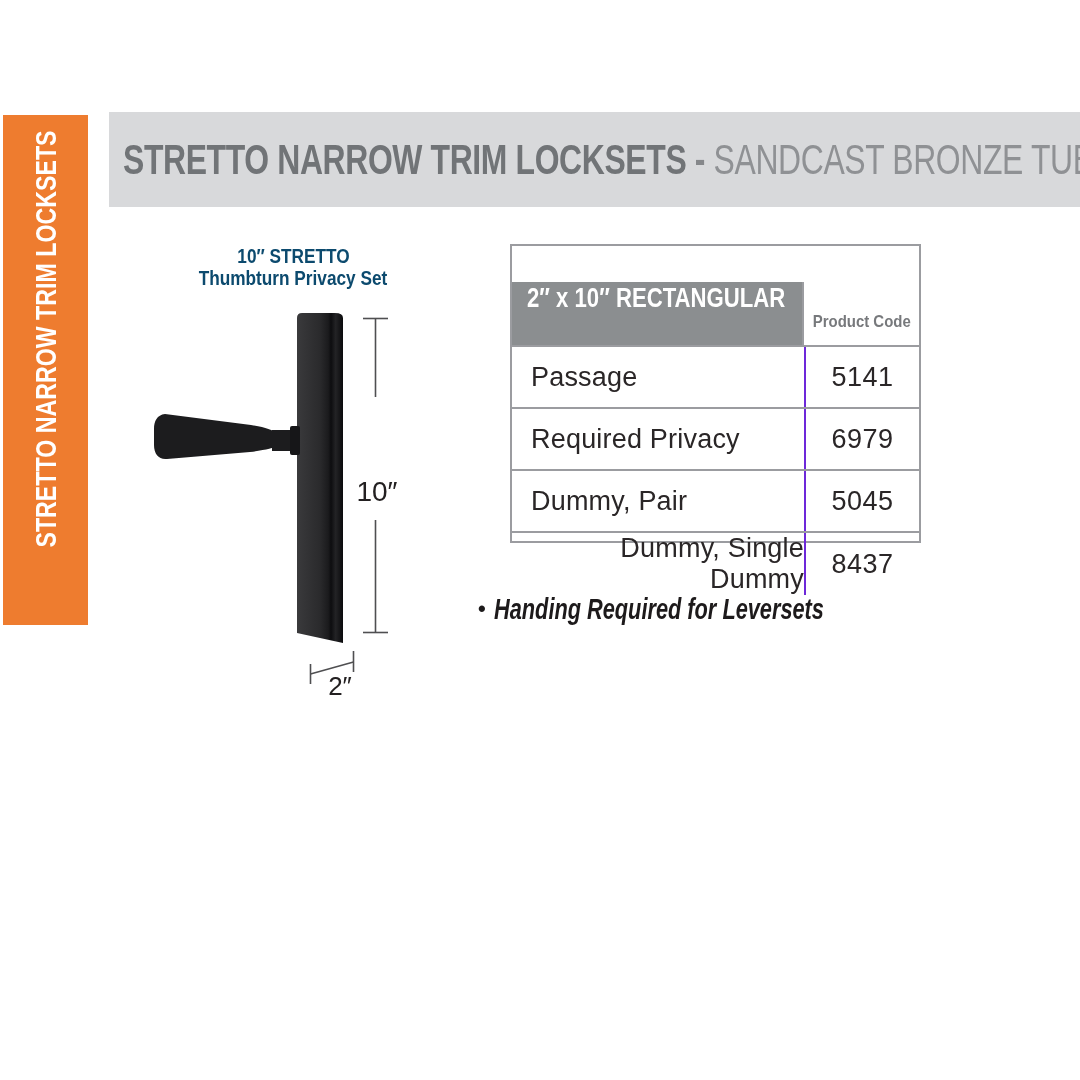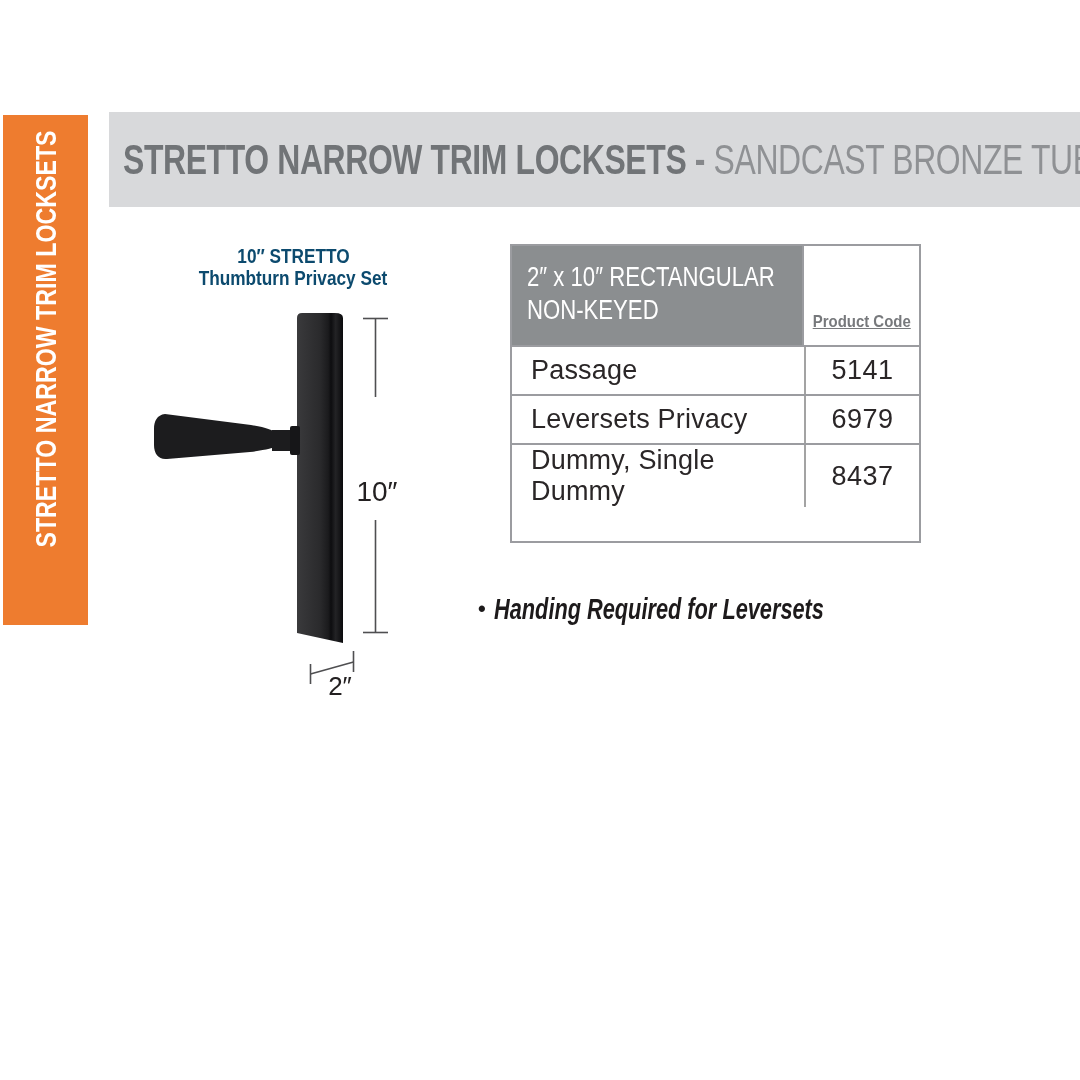--- a/index.html
+++ b/index.html
@@ -47,40 +47,41 @@
   .illustration { position:absolute; left:150px; top:300px; width:250px; height:400px; }
   .illustration text { font-family:"Liberation Sans", sans-serif; fill:#232021; }
 
   
   .spec-table {
     position:absolute; left:510px; top:244px; width:411px; height:299px;
     border:2px solid #9b9ca0; background:#ffffff;
   }
   .t-header { display:grid; grid-template-columns:292px 1fr; height:99px; }
   .t-header-left {
-    background:#8b8e90; color:#ffffff; font-weight:normal; font-size:27px;
-    line-height:33px; padding:15px 0 0 15px; border-right:2px solid #9b9ca0;
+    background:#8b8e90; color:#ffffff; font-weight:bold; font-size:27px;
+    line-height:33px; padding:0 0 0 15px; border-right:2px solid #9b9ca0;margin-top:36px;
   }
   .t-header-left .condense { transform:scaleX(0.82); transform-origin:left center; white-space:nowrap; }
   .t-header-right {
     display:flex; align-items:flex-end; justify-content:center;
-    padding-bottom:13px; font-weight:bold; font-size:17px; color:#77797c;text-decoration:underline;
+    padding-bottom:13px; font-weight:bold; font-size:17px; color:#77797c;
   }
   .t-header-right .condense { transform:scaleX(0.88); white-space:nowrap; }
   .t-row {
-    display:grid; grid-template-columns:292px 1fr; height:49px;
+    display:grid; grid-template-columns:292px 1fr; height:62px;
     border-top:2px solid #9b9ca0;
+    text-align:right;
   }
   .t-name {
     display:flex; align-items:center; padding-left:19px;
     font-size:27px; color:#2a2627; letter-spacing:0.2px;
   }
   .t-code {
     display:flex; align-items:center; justify-content:center;
-    border-left:2px solid #a3a3a3; font-size:27px; color:#2a2627; letter-spacing:0.5px;
+    border-left:2px solid #6d28d9; font-size:27px; color:#2a2627; letter-spacing:0.5px;
   }
 
   
   .note {
     position:absolute; left:478px; top:596px; height:26px;
     display:flex; align-items:center; color:#1d1a1b;
   }
   .note-bullet { font-size:22px; margin-right:8px; font-weight:bold; }
   .note-text { font-weight:bold; font-size:29px; white-space:nowrap;font-style:italic; }
   .note-text .condense { transform:scaleX(0.75); transform-origin:left center; }
@@ -142,34 +143,37 @@
       <line x1="203.5" y1="351" x2="203.5" y2="372"></line>
       <line x1="160.5" y1="374" x2="203.5" y2="362"></line>
     </g>
     <text x="190" y="395" text-anchor="middle" font-size="26">2″</text>
   </svg>
 
   <div class="spec-table">
     <div class="t-header">
       <div class="t-header-left" style="background-color: rgb(139, 142, 144);">
         <div><span class="condense">2″ x 10″ RECTANGULAR</span></div>
-        <div><span class="condense">NON-KEYED</span></div>
       </div>
       <div class="t-header-right">
         <span class="condense">Product Code</span>
       </div>
     </div>
 
     <div class="t-row">
       <div class="t-name">Passage</div>
       <div class="t-code">5141</div>
     </div>
     <div class="t-row">
-      <div class="t-name">Leversets Privacy</div>
+      <div class="t-name">Required Privacy</div>
       <div class="t-code">6979</div>
+    </div>
+    <div class="t-row">
+      <div class="t-name">Dummy, Pair</div>
+      <div class="t-code">5045</div>
     </div>
     <div class="t-row">
       <div class="t-name">Dummy, Single Dummy</div>
       <div class="t-code">8437</div>
     </div>
   </div>
 
   <div class="note">
     <span class="note-bullet">•</span>
     <span class="note-text">

